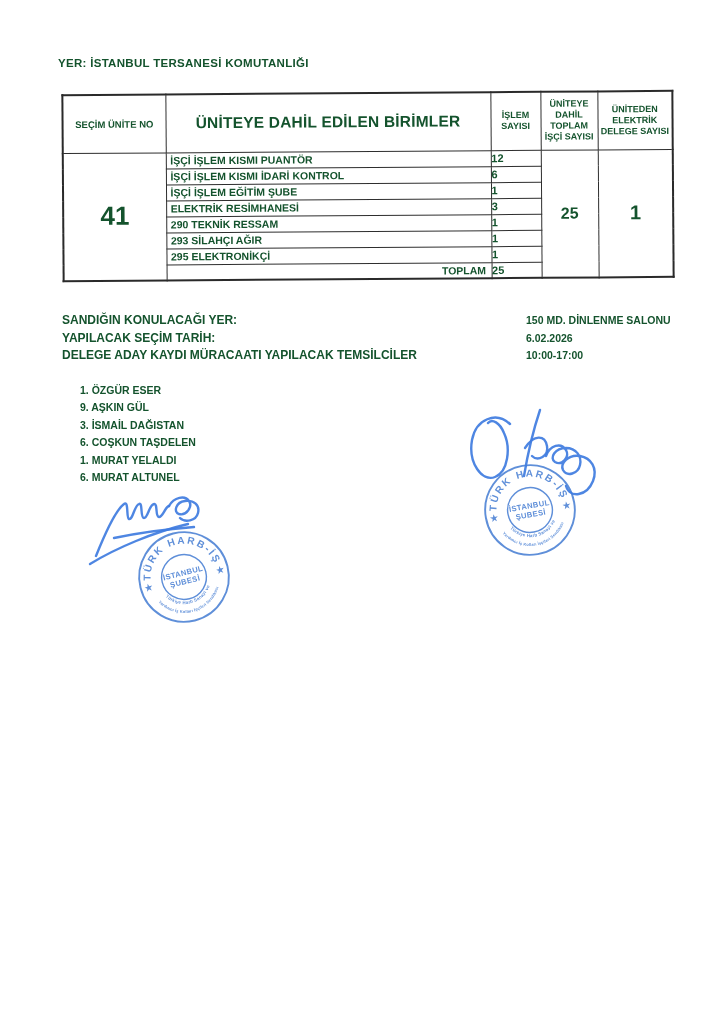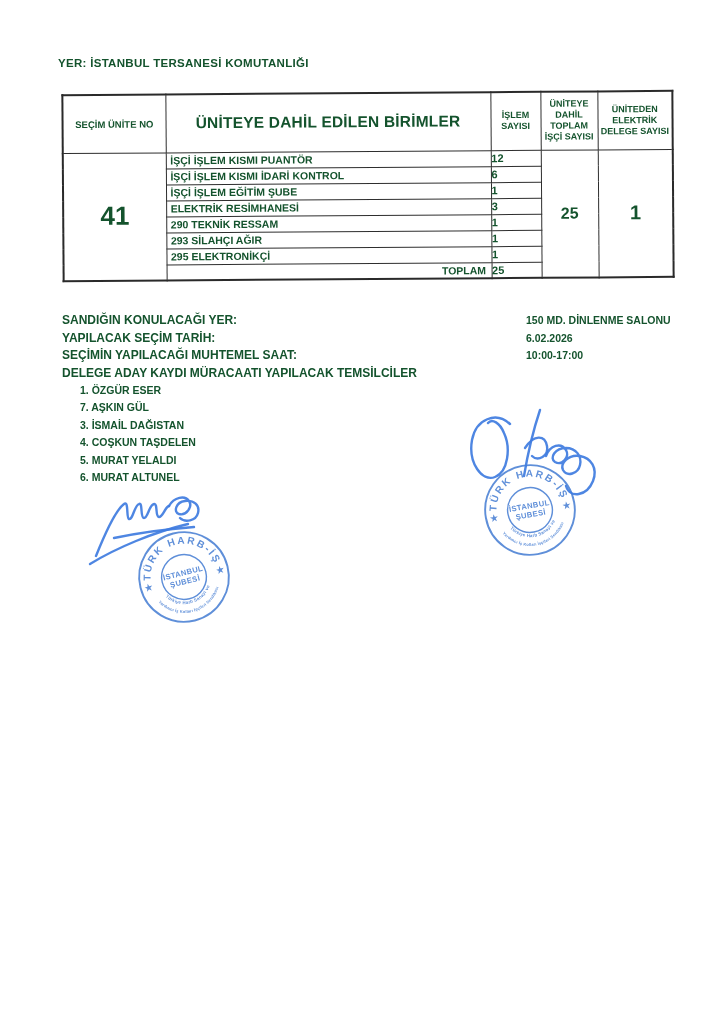--- a/index.html
+++ b/index.html
@@ -104,36 +104,35 @@
         <td class="cell-name cell-toplam-label">TOPLAM</td>
         <td class="cell-num">25</td>
       </tr>
     </tbody>
       </table>
   </div>
 
   <div class="info-labels">
     <div>SANDIĞIN KONULACAĞI YER:</div>
     <div>YAPILACAK SEÇİM TARİH:</div>
-    <div>SEÇİMİN YAPILACAĞI MUHTEMEL SAAT:</div>
     <div>DELEGE ADAY KAYDI MÜRACAATI YAPILACAK TEMSİLCİLER</div>
   </div>
 
   <div class="info-values">
     <div>150 MD. DİNLENME SALONU</div>
     <div>6.02.2026</div>
     <div>10:00-17:00</div>
   </div>
 
   <div class="rep-list">
     <div>1. ÖZGÜR ESER</div>
-    <div>7. AŞKIN GÜL</div>
+    <div>9. AŞKIN GÜL</div>
     <div>3. İSMAİL DAĞISTAN</div>
-    <div>4. COŞKUN TAŞDELEN</div>
-    <div>5. MURAT YELALDI</div>
+    <div>6. COŞKUN TAŞDELEN</div>
+    <div>1. MURAT YELALDI</div>
     <div>6. MURAT ALTUNEL</div>
   </div>
 
   <div class="stamp stamp-1">
     <svg viewBox="0 0 120 120">
       <circle class="ring" cx="60" cy="60" r="56" stroke-width="2.4"></circle>
       <circle class="ring" cx="60" cy="60" r="28" stroke-width="1.8"></circle>
       <defs>
         <path id="arcTop1" d="M 18.6 67.3 A 42 42 0 1 1 101.4 67.3"></path>
         <path id="arcB1a" d="M 30.6 77 A 34 34 0 0 0 89.4 77"></path>

